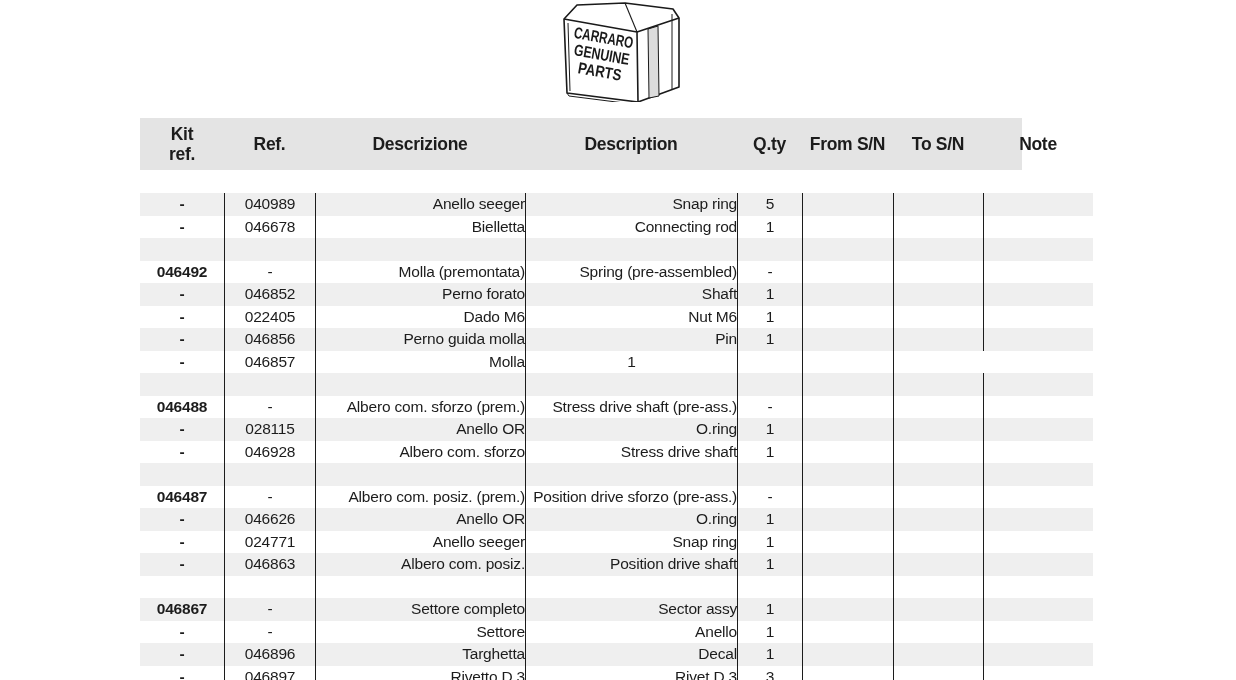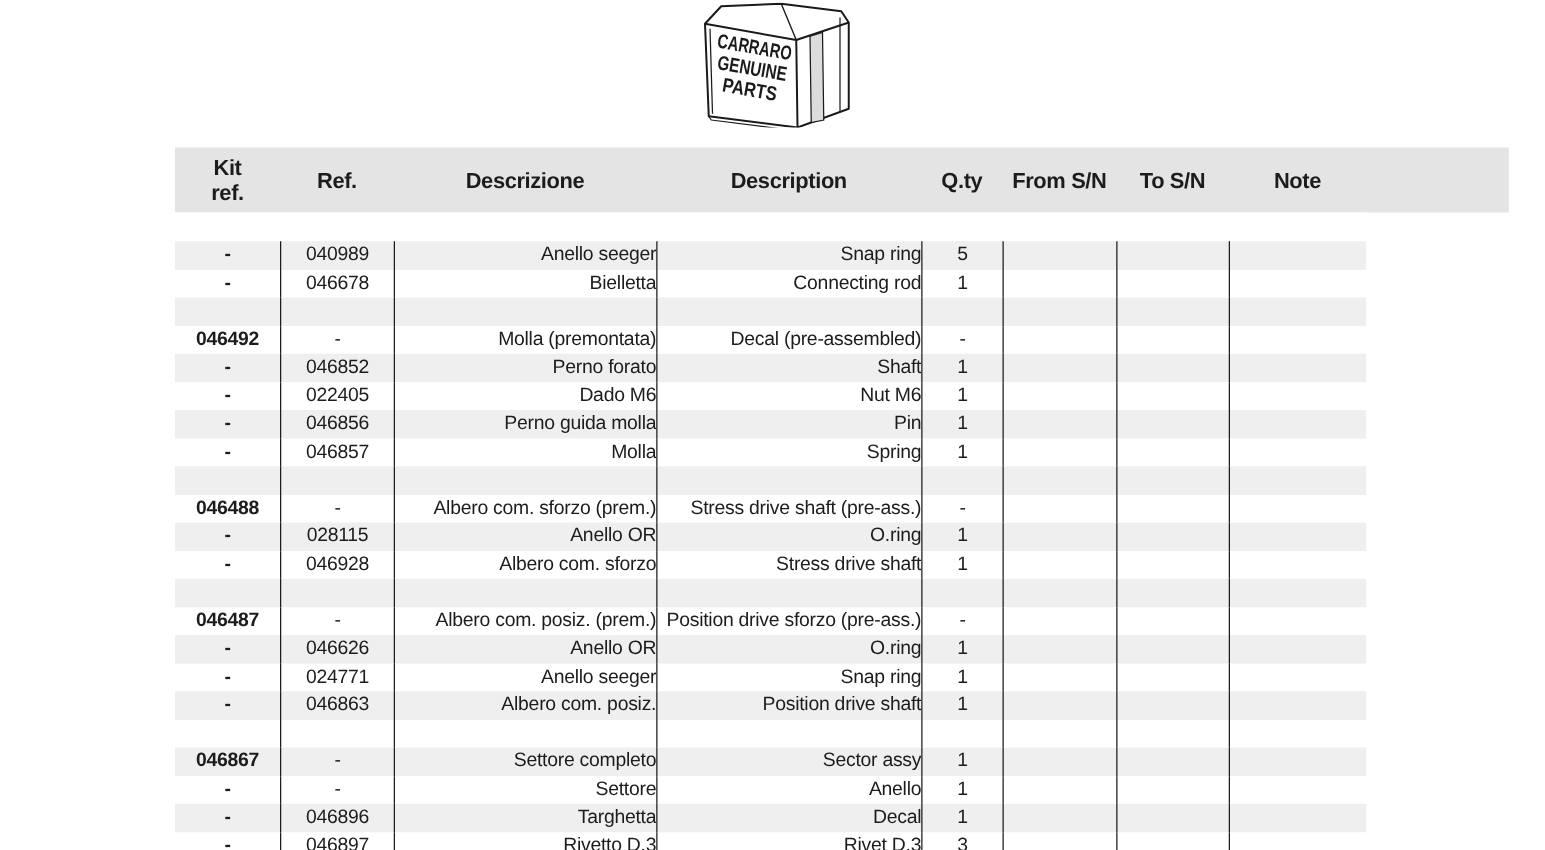--- a/index.html
+++ b/index.html
@@ -22,21 +22,21 @@
 
   
   .parts-table {
     position: absolute;
     left: 140px; top: 118px;
     width: 953px;
   }
   .grid-row {
     display: grid;
     grid-template-columns: 84px 91px 210px 212px 65px 91px 90px 110px;
-    width: 1067px;
+    width: 882px;
   }
   .thead {
     background: #e4e4e4;
     height: 52px;
     align-items: center;
   }
   .hcell {
     text-align: center;
     font-weight: 700;
     font-size: 17.5px;
@@ -136,21 +136,21 @@
           <div class="cell c3"></div>
           <div class="cell c4"></div>
           <div class="cell c5"></div>
           <div class="cell c6"></div>
           <div class="cell c7"></div>
         </div>
         <div class="row">
           <div class="cell c0">046492</div>
           <div class="cell c1">-</div>
           <div class="cell c2">Molla (premontata)</div>
-          <div class="cell c3">Decal (pre-assembled)</div>
+          <div class="cell c3">Spring (pre-assembled)</div>
           <div class="cell c4">-</div>
           <div class="cell c5"></div>
           <div class="cell c6"></div>
           <div class="cell c7"></div>
         </div>
         <div class="row">
           <div class="cell c0">-</div>
           <div class="cell c1">046852</div>
           <div class="cell c2">Perno forato</div>
           <div class="cell c3">Shaft</div>
@@ -176,21 +176,20 @@
           <div class="cell c3">Pin</div>
           <div class="cell c4">1</div>
           <div class="cell c5"></div>
           <div class="cell c6"></div>
           <div class="cell c7"></div>
         </div>
         <div class="row">
           <div class="cell c0">-</div>
           <div class="cell c1">046857</div>
           <div class="cell c2">Molla</div>
-          <div class="cell c3">Spring</div>
           <div class="cell c4">1</div>
           <div class="cell c5"></div>
           <div class="cell c6"></div>
           <div class="cell c7"></div>
         </div>
         <div class="row">
           <div class="cell c0"></div>
           <div class="cell c1"></div>
           <div class="cell c2"></div>
           <div class="cell c3"></div>

